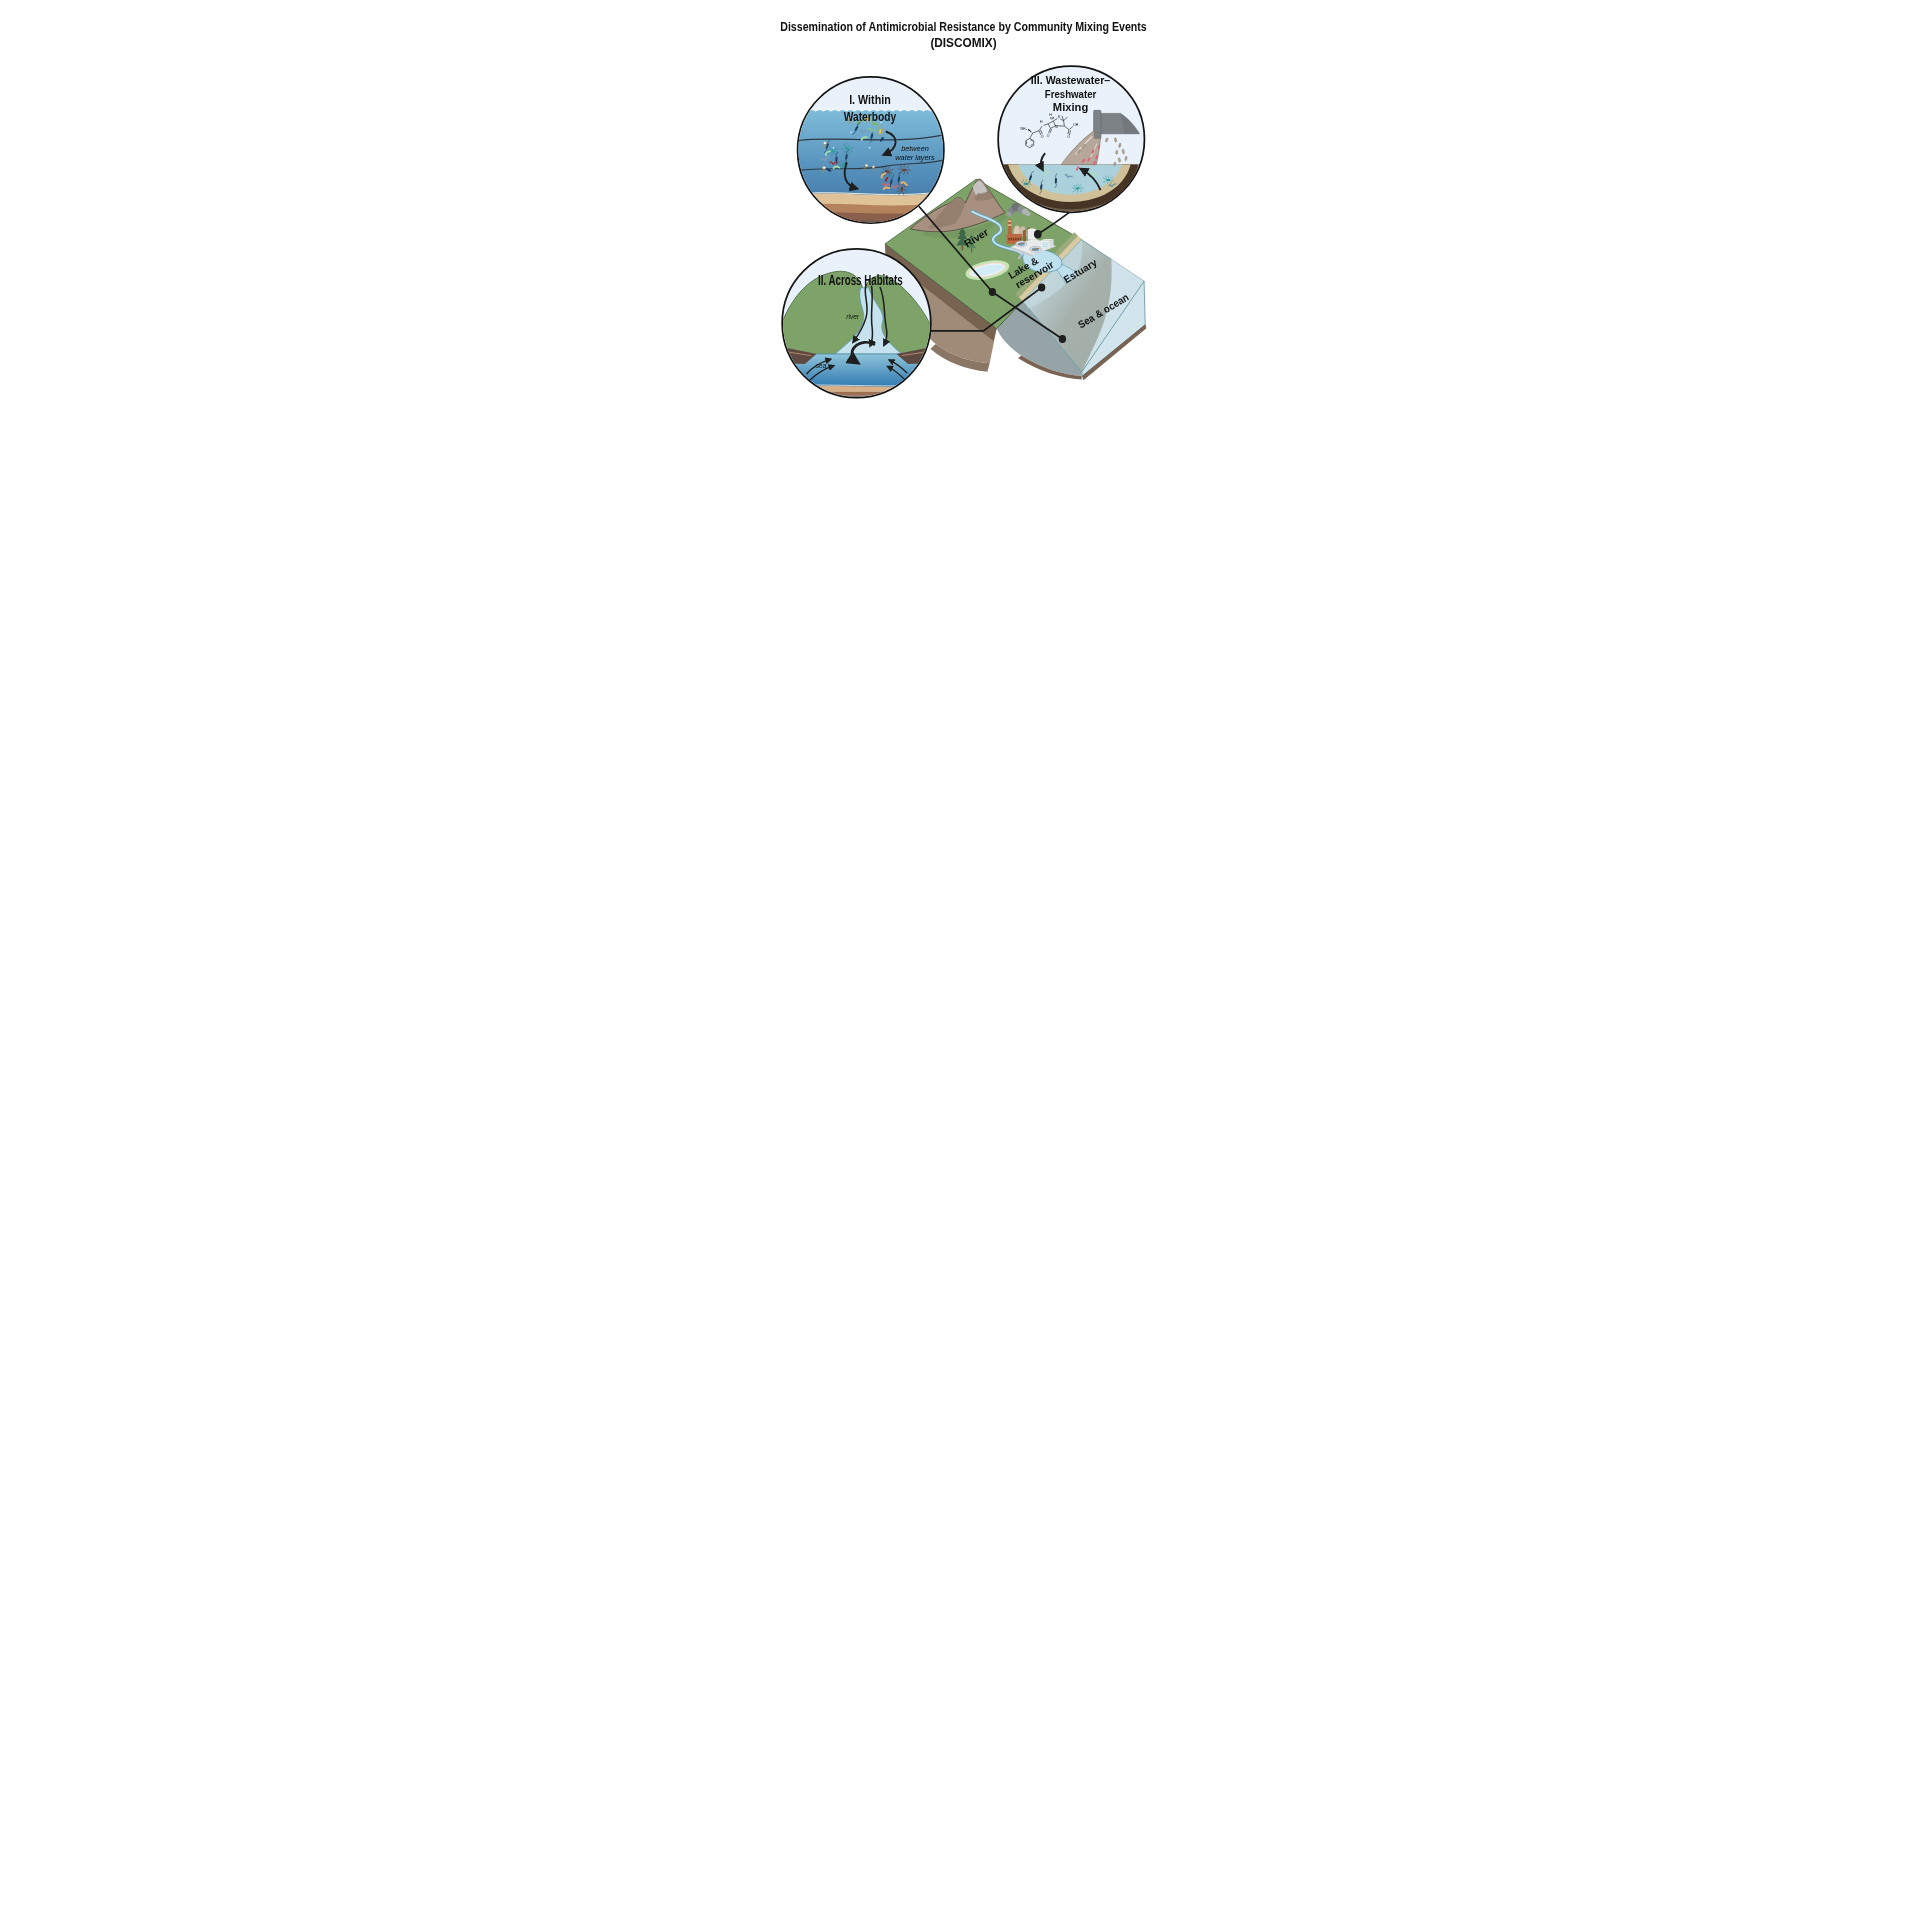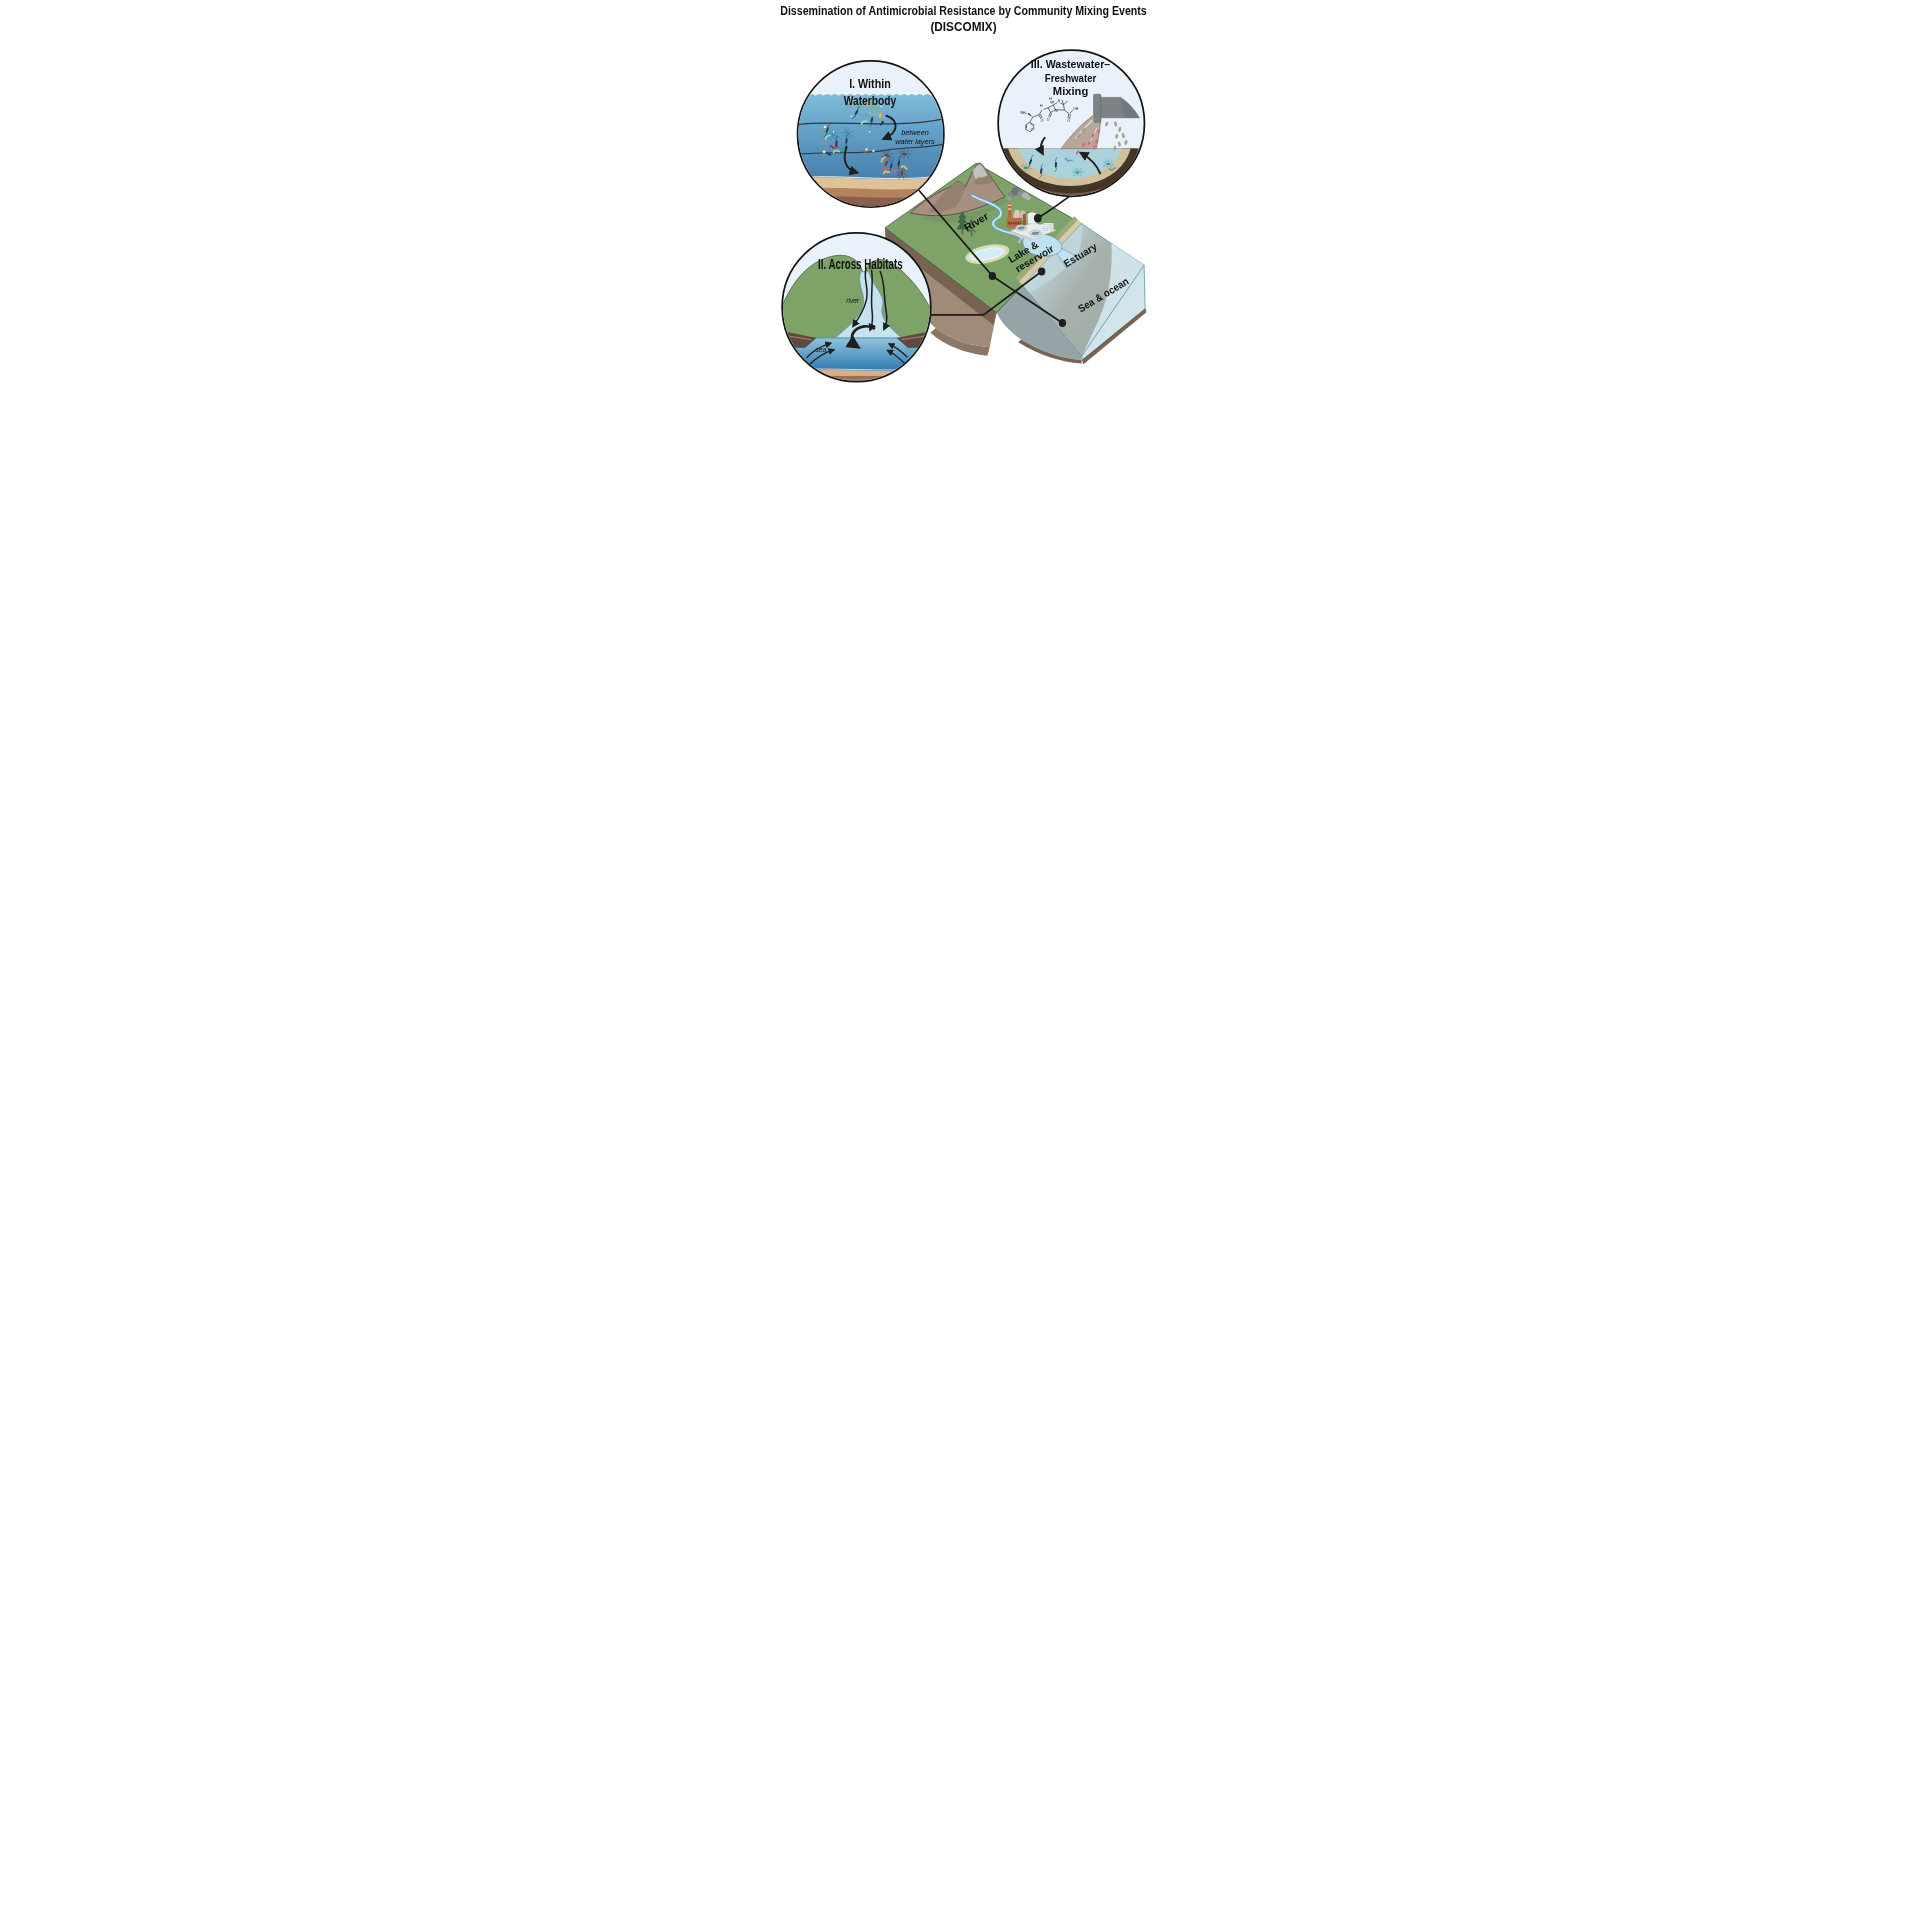--- a/index.html
+++ b/index.html
@@ -1,16 +1,16 @@
 <!DOCTYPE html>
 <html style="font-size:6.2px"><head>
 <meta charset="utf-8">
 <style>
   html,body{margin:0;padding:0;background:#ffffff;}
-  .stage{width:385px;height:385px;margin:0 auto;position:relative;}
+  .stage{width:385px;height:385px;margin:16px auto;position:relative;}
   svg{display:block;width:100%;height:100%;}
   text{font-family:"Liberation Sans","DejaVu Sans",sans-serif;fill:#111111;}
   .tb{font-weight:bold;}
   .ti{font-style:italic;}
   .map-label{font-weight:bold;}
 </style>
 </head>
 <body>
 
 <div class="stage">

